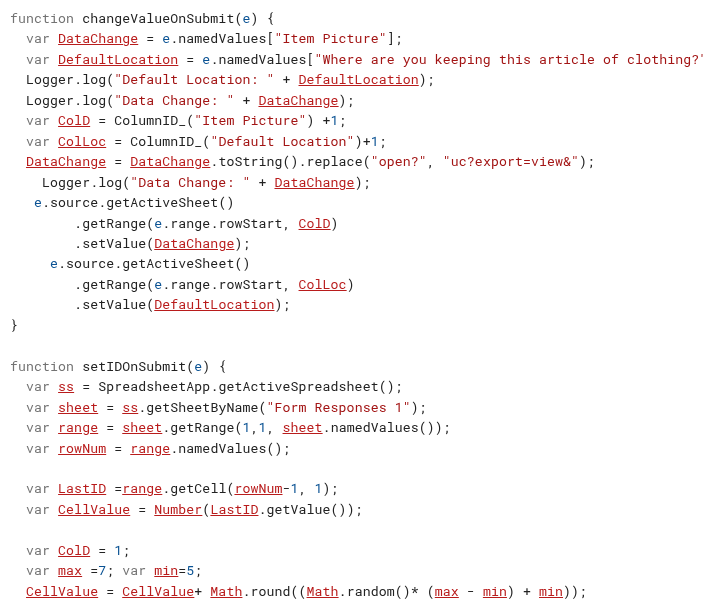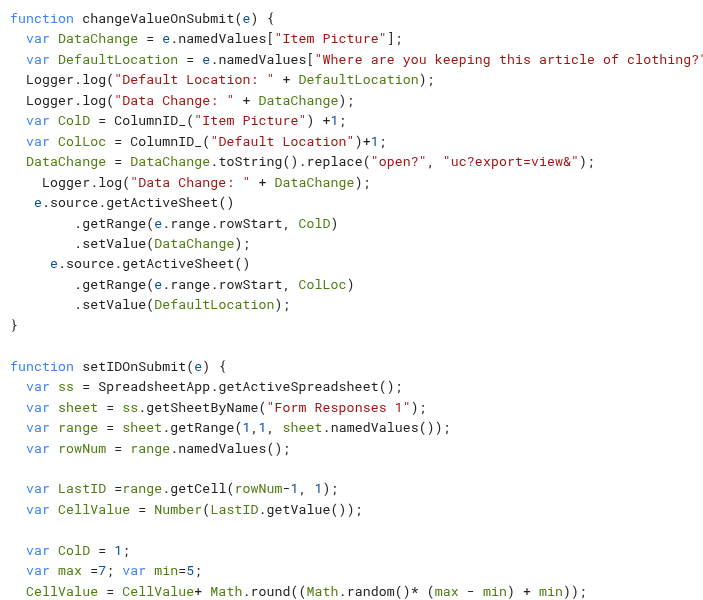--- a/index.html
+++ b/index.html
@@ -10,23 +10,23 @@
   pre.code {
     margin: 0;
     padding: 8px 10px 14px 10px;
     font-family: "Roboto Mono", "Menlo", "Consolas", "DejaVu Sans Mono", monospace;
     font-size: 13.2px;
     line-height: 1.55;
     white-space: pre;
     color: #222;
     letter-spacing: 0.1px;
   }
-  .kw  { color: #3b82f6; text-align: right; }          
+  .kw  { color: #737373; text-align: right; }          
   .fn  { color: #222; margin-top: 46px; }             
-  .var { color: #4d7c0f; }          
+  .var { color: #b91c1c; text-decoration: underline; }          
   .param { color: #0b5394; }        
   .str { color: #a31515; }          
   .num { color: #0b5394; }           
 </style>
 </head>
 <body>
 
 <pre class="code"><span class="kw">function</span> <span class="fn">changeValueOnSubmit</span>(<span class="param">e</span>) {
   <span class="kw">var</span> <span class="var">DataChange</span> = <span class="param">e</span>.<span class="fn">namedValues</span>[<span class="str">"Item Picture"</span>];
   <span class="kw">var</span> <span class="var">DefaultLocation</span> = <span class="param">e</span>.<span class="fn">namedValues</span>[<span class="str">"Where are you keeping this article of clothing?"</span>];

